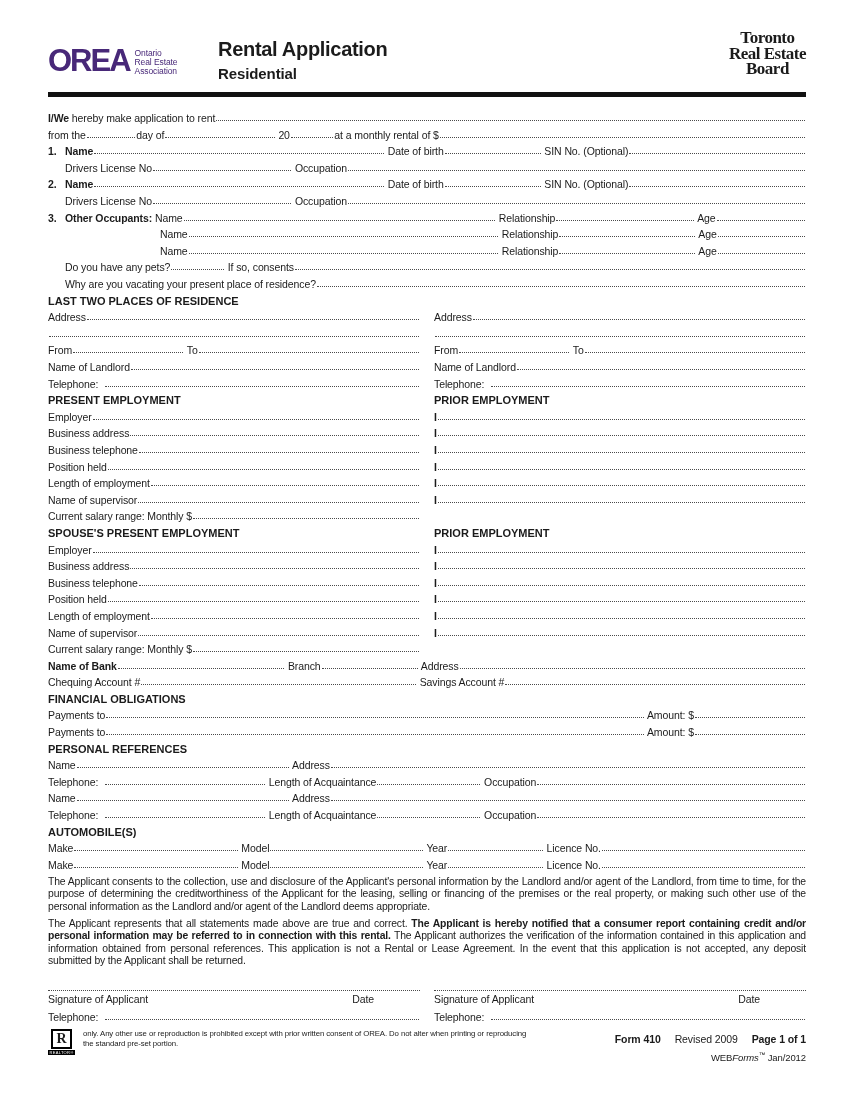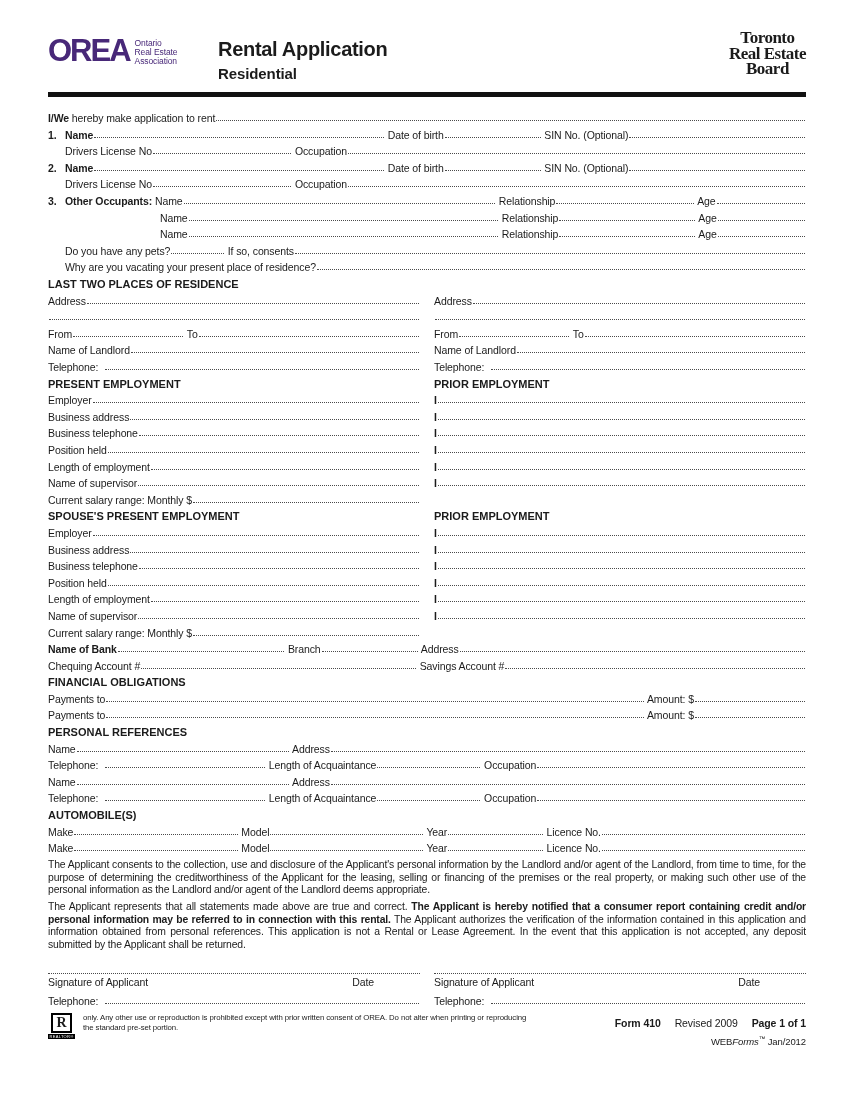--- a/index.html
+++ b/index.html
@@ -5,21 +5,21 @@
   * { margin:0; padding:0; box-sizing:border-box; }
   html,body { background:#888; }
   .page {
     width:850px; height:1100px; background:#ffffff; margin:0 auto;
     padding:30px 44px 0 48px; position:relative;
     font-family:"Liberation Sans", sans-serif; color:#1b1b1b;
     font-size:10.5px; letter-spacing:-0.1px;
   }
   
   .hdr { display:flex; align-items:flex-start; }
-  .orea-logo { display:flex; align-items:flex-end; width:158px; flex-shrink:0; margin-top:6px; }
+  .orea-logo { display:flex; align-items:flex-end; width:158px; flex-shrink:0; margin-top:16px; }
   .orea-acronym { font-size:31px; font-weight:bold; letter-spacing:-2px; line-height:30px; }
   .orea-sub { font-size:8.5px; line-height:9px; margin-left:5px; margin-top:3px; }
   .title-block { margin-left:12px; margin-top:8px; }
   .form-title { font-size:20px; font-weight:bold; letter-spacing:-0.3px; }
   .form-subtitle { font-size:15px; font-weight:bold; margin-top:4px; }
   .treb-logo {
     margin-left:auto; text-align:center; font-family:"Liberation Serif", serif;
     font-weight:bold; font-size:17px; line-height:15.5px; letter-spacing:-0.5px; margin-top:0;
   }
   .rule { height:4.5px; background:#111; margin-top:10px; margin-bottom:11px; }
@@ -81,20 +81,30 @@
 
   <div class="rule"></div>
 
   <div id="form-body">
       <div class="row">
         <span class="lbl b">I/We</span>
         <span class="lbl"> hereby make application to rent</span>
         <span class="dots" style="flex: 470 1 0px;"></span>
       </div>
       <div class="row">
+        <span class="lbl">from the</span>
+        <span class="dots" style="flex: 48 1 0px;"></span>
+        <span class="lbl">day of</span>
+        <span class="dots" style="flex: 108 1 0px;"></span>
+        <span class="lbl"> 20</span>
+        <span class="dots" style="flex: 42 1 0px;"></span>
+        <span class="lbl">at a monthly rental of $</span>
+        <span class="dots" style="flex: 361 1 0px;"></span>
+      </div>
+      <div class="row">
         <span class="lbl b" style="display: inline-block; width: 17px;">1.</span>
         <span class="lbl b">Name</span>
         <span class="dots" style="flex: 287 1 0px;"></span>
         <span class="lbl"> Date of birth</span>
         <span class="dots" style="flex: 95 1 0px;"></span>
         <span class="lbl"> SIN No. (Optional)</span>
         <span class="dots" style="flex: 174 1 0px;"></span>
       </div>
       <div class="row">
         <span class="lbl" style="display: inline-block; width: 17px;"></span>

